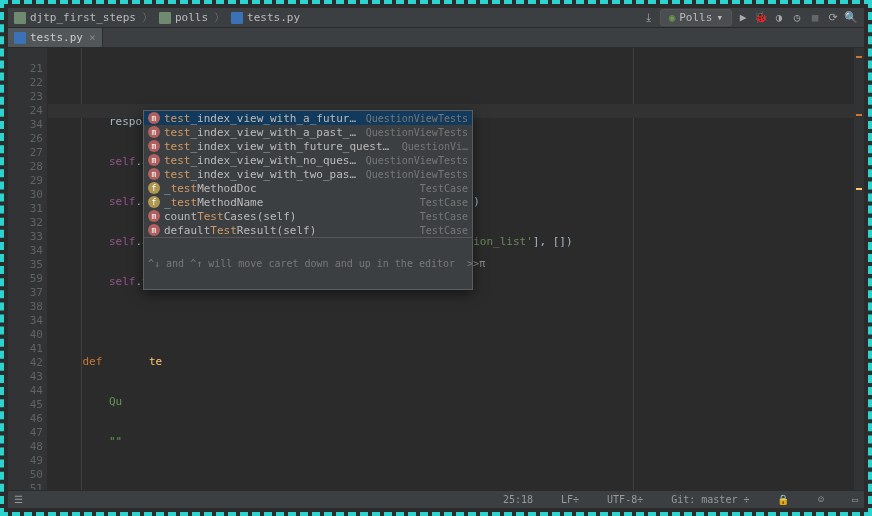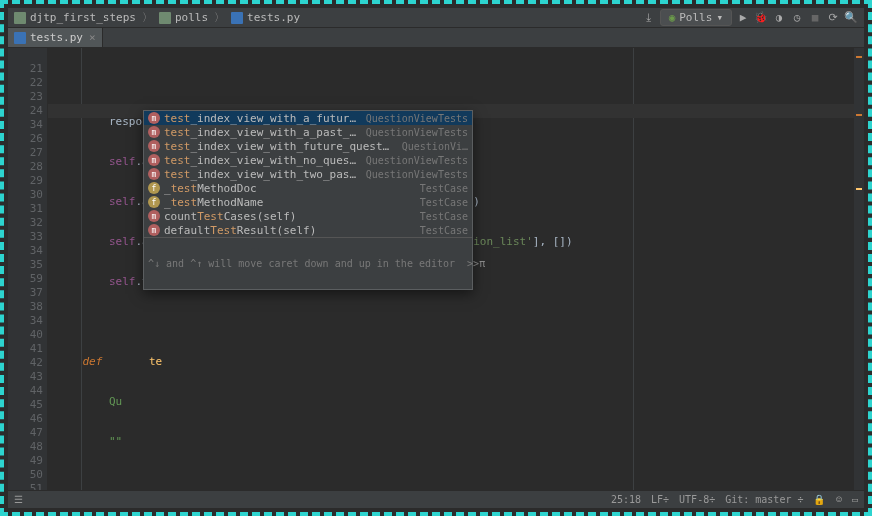--- a/index.html
+++ b/index.html
@@ -67,21 +67,21 @@
       border-right: 1px solid #2b2b2b;
     }
     .gutter div { height: 14px; line-height: 14px; }
     .code {
       flex: 1;
       padding: 2px 0 2px 8px;
       white-space: pre;
       position: relative;
     }
     .code .line { height: 14px; line-height: 14px; }
-    .kw { color: #cc7832; font-style: italic; }
+    .kw { color: #cc7832; }
     .self { color: #94558d; }
     .fn { color: #ffc66d; margin-left: 40px; }
     .str { color: #6a8759; }
     .num { color: #6897bb; }
     .doc { color: #629755; }
     .tri-q { color: #629755; }
     .caret-line { background: #323232; position:absolute; left:0; right:0; height:14px; }
     .completion {
       position: absolute;
       left: 95px;
@@ -111,21 +111,21 @@
     .statusbar {
       height: 18px;
       background: #3c3f41;
       border-top: 1px solid #2b2b2b;
       display: flex;
       align-items: center;
       padding: 0 6px;
       color: #999;
       font-size: 10px;
     }
-    .statusbar .right { margin-left: auto; display: flex; gap: 10px; align-items: center; }
+    .statusbar .right { margin-left: auto; display: flex; gap: 28px; align-items: center; }
     .statusbar .lock { color:#888; }
     .right-marker-bar { position:absolute; right:0; top:0; bottom:0; width:10px; background:#313335; }
     .right-marker-bar .mk { position:absolute; right:2px; width:6px; height:2px; }
     .indent-guide { position:absolute; width:1px; background:#3d4042; top:0; bottom:0; }
   </style>
 </head>
 <body>
 
 <div class="wrapper">
 

